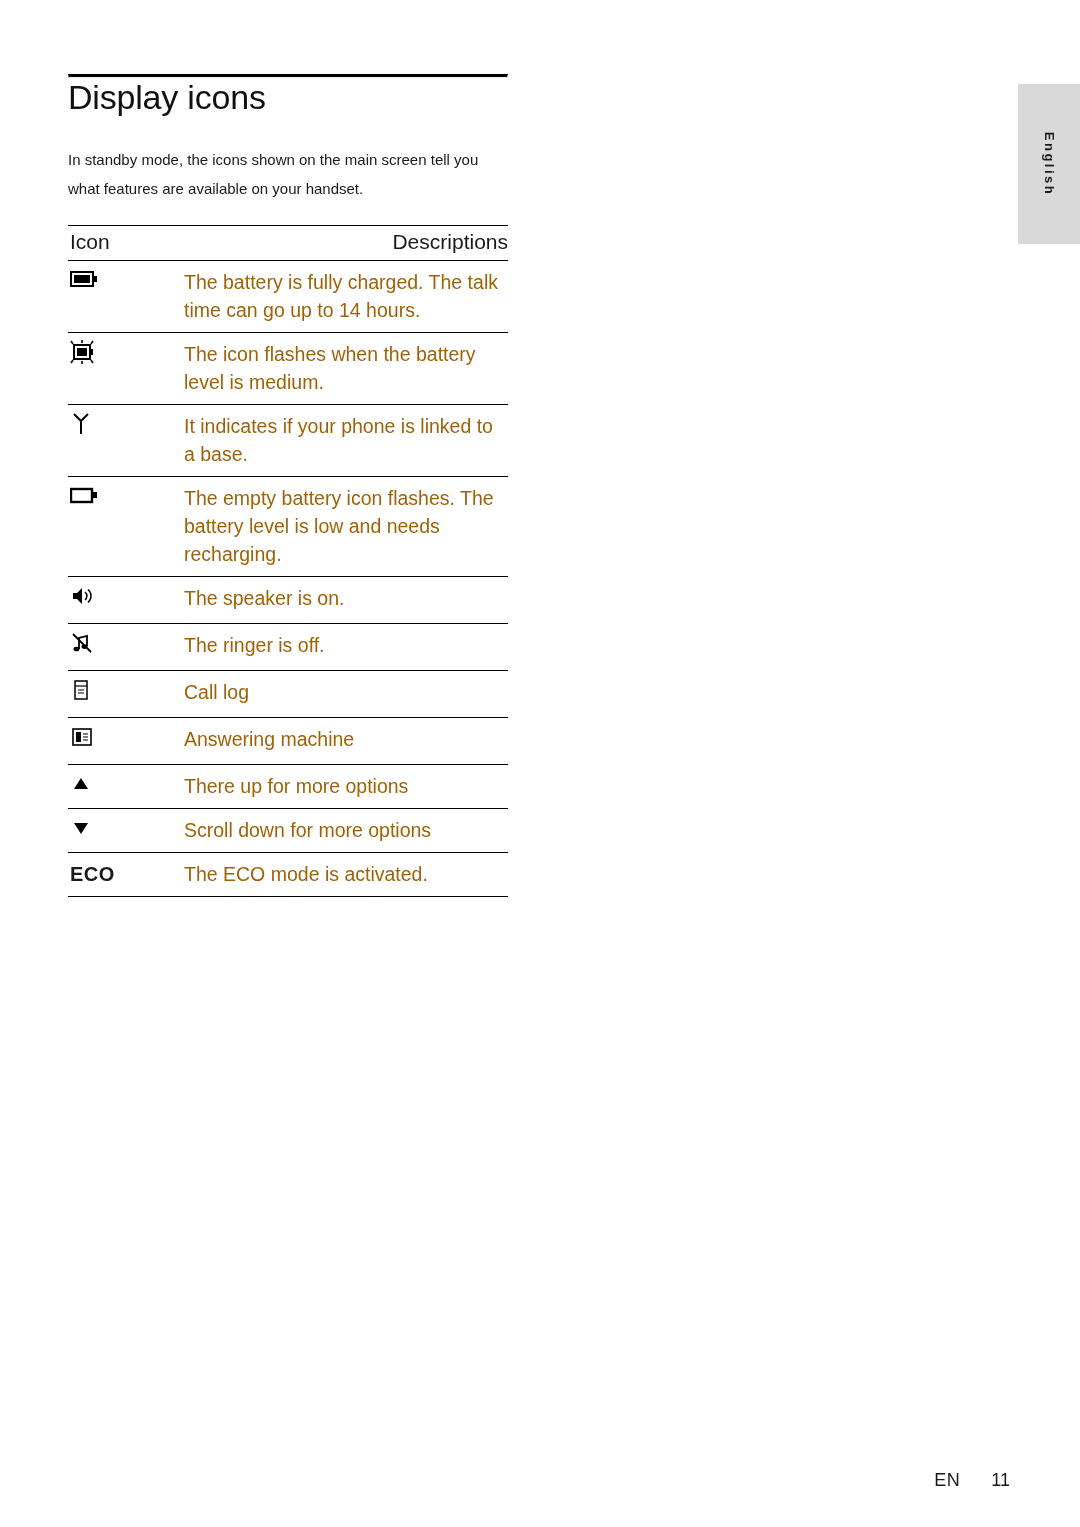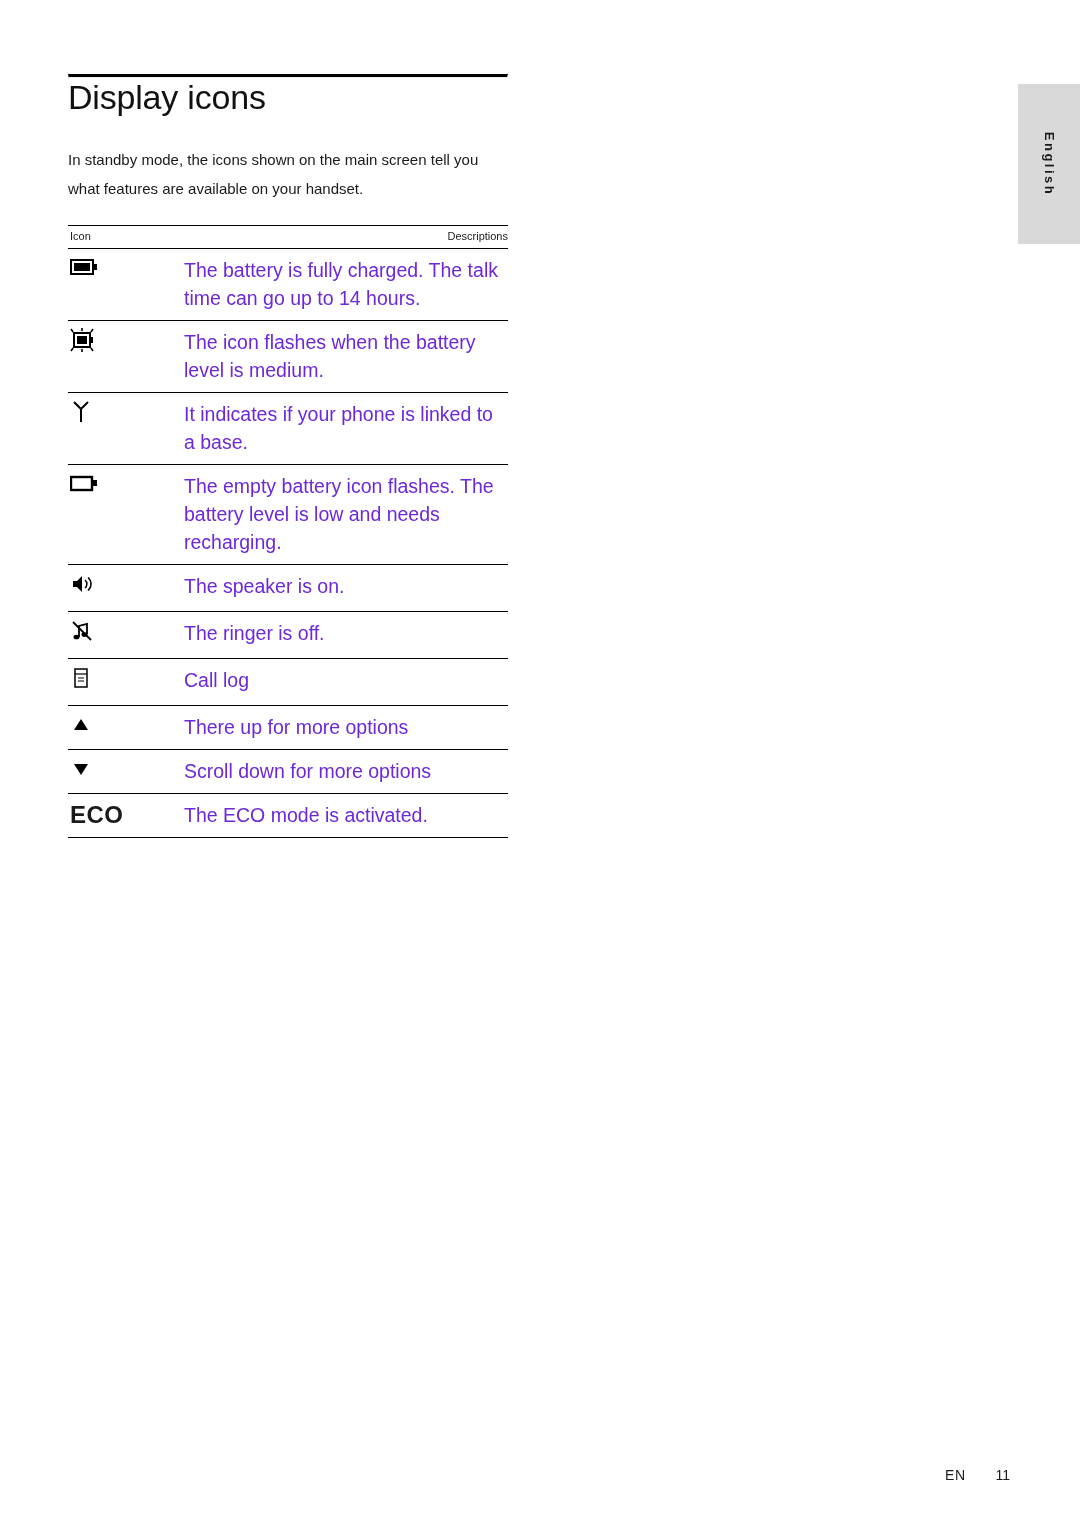--- a/index.html
+++ b/index.html
@@ -64,21 +64,21 @@
     color: #1a1a1a;
   }
 
   
   table.icon-table {
     width: 440px;
     border-collapse: collapse;
     font-size: 19.5px;
   }
   table.icon-table thead th {
-    font-size: 11px;
+    font-size: 21px;
     font-weight: normal;
     text-align: left;
     padding: 4px 0 6px 0;
     border-top: 1.5px solid #000;
     border-bottom: 1.5px solid #000;
     color: #1a1a1a;
   }
   table.icon-table thead th.col-icon { width: 112px; padding-left: 2px; }
   table.icon-table thead th.col-desc { padding-left: 4px; text-align: right; }
 
@@ -87,38 +87,38 @@
     padding: 7px 0 8px 0;
     vertical-align: top;
     line-height: 28px;
   }
   table.icon-table td.cell-icon {
     width: 112px;
     padding-left: 2px;
   }
   table.icon-table td.cell-desc {
     padding-left: 4px;
-    color: #6d28d9;
+    color: #a16207;
   }
   table.icon-table tr:last-child td { border-bottom: 1.5px solid #000; }
 
   .eco-text {
     font-weight: bold;
-    font-size: 24px;
+    font-size: 20px;
     letter-spacing: 0.5px;
   }
 
   .ic { display: block; }
 
   
   .footer {
     position: absolute;
     right: 70px;
-    bottom: 44px;
-    font-size: 14px;
+    bottom: 36px;
+    font-size: 18px;
     color: #1a1a1a;
   }
   .footer .en { letter-spacing: 0.5px; }
   .footer .pg { margin-left: 26px; }
 </style>
 </head>
 <body>
 
 <div class="side-tab">
   <span class="side-tab-label">English</span>
@@ -225,20 +225,32 @@
             <svg width="22" height="24" viewBox="0 0 22 24">
               <rect x="5" y="3" width="12" height="18" fill="none" stroke="#000" stroke-width="1.5"></rect>
               <path d="M5 8 L17 8" stroke="#000" stroke-width="1.2"></path>
               <path d="M8 12 L14 12 M8 15 L14 15" stroke="#000" stroke-width="1"></path>
             </svg>
           </span>
         </td>
         <td class="cell-desc">Call log</td>
       </tr>
 
+      <tr>
+        <td class="cell-icon">
+          <span class="ic">
+            <svg width="24" height="24" viewBox="0 0 24 24">
+              <rect x="3" y="4" width="18" height="16" fill="none" stroke="#000" stroke-width="1.6"></rect>
+              <rect x="6" y="7" width="5" height="10" fill="#000"></rect>
+              <path d="M13 9 L18 9 M13 12 L18 12 M13 15 L18 15" stroke="#000" stroke-width="1.2"></path>
+            </svg>
+          </span>
+        </td>
+        <td class="cell-desc">Answering machine</td>
+      </tr>
 
 
       <tr>
         <td class="cell-icon">
           <span class="ic">
             <svg width="22" height="18" viewBox="0 0 22 18">
               <path d="M11 3 L18 14 L4 14 Z" fill="#000"></path>
             </svg>
           </span>
         </td>

